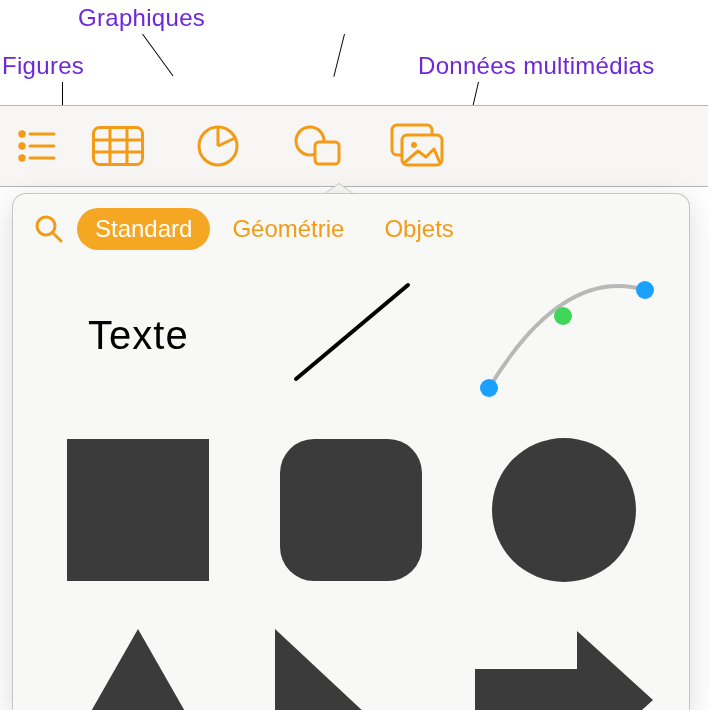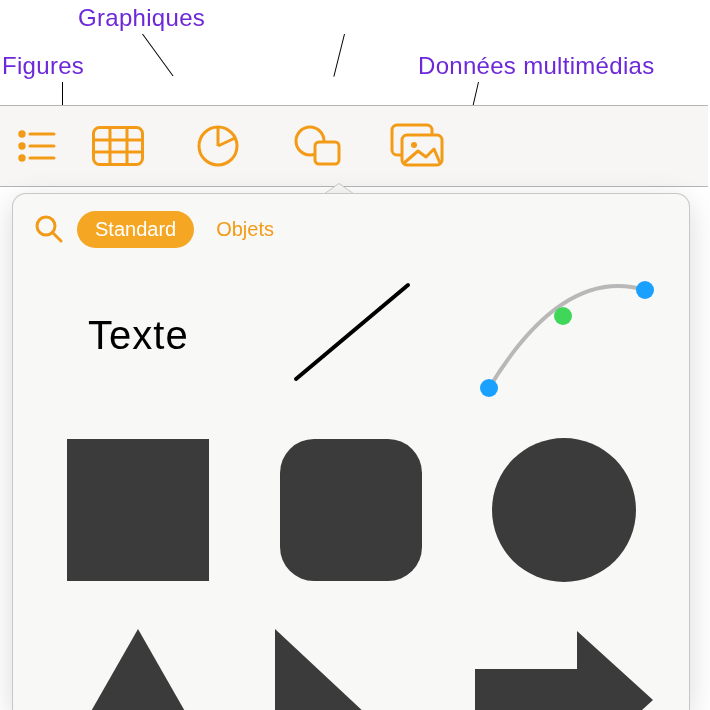--- a/index.html
+++ b/index.html
@@ -84,21 +84,21 @@
     .search-btn {
       width:44px; display:flex; align-items:center; justify-content:center;
     }
     .tabs {
       display:flex;
       align-items:center;
       gap:4px;
       margin-left:4px;
     }
     .tab {
-      font-size:20px;
+      font-size:24px;
       color:#f39b16;
       padding:7px 18px;
       border-radius:22px;
       white-space:nowrap;
     }
     .tab.active {
       background:#f5a623;
       color:#fff;
       font-weight:500;
     }
@@ -183,20 +183,21 @@
 
   <div class="tabbar">
     <div class="search-btn">
       <svg width="30" height="30" viewBox="0 0 30 30">
         <circle cx="12" cy="12" r="9" fill="none" stroke="#f39b16" stroke-width="3"></circle>
         <line x1="19" y1="19" x2="27" y2="27" stroke="#f39b16" stroke-width="3" stroke-linecap="round"></line>
       </svg>
     </div>
     <div class="tabs">
       <div class="tab active">Standard</div>
+      <div class="tab">Géométrie</div>
       <div class="tab">Objets</div>
     </div>
   </div>
 
   <div class="shapes-grid">
 
     <div class="cell">
       <span class="texte">Texte</span>
     </div>
     <div class="cell">

